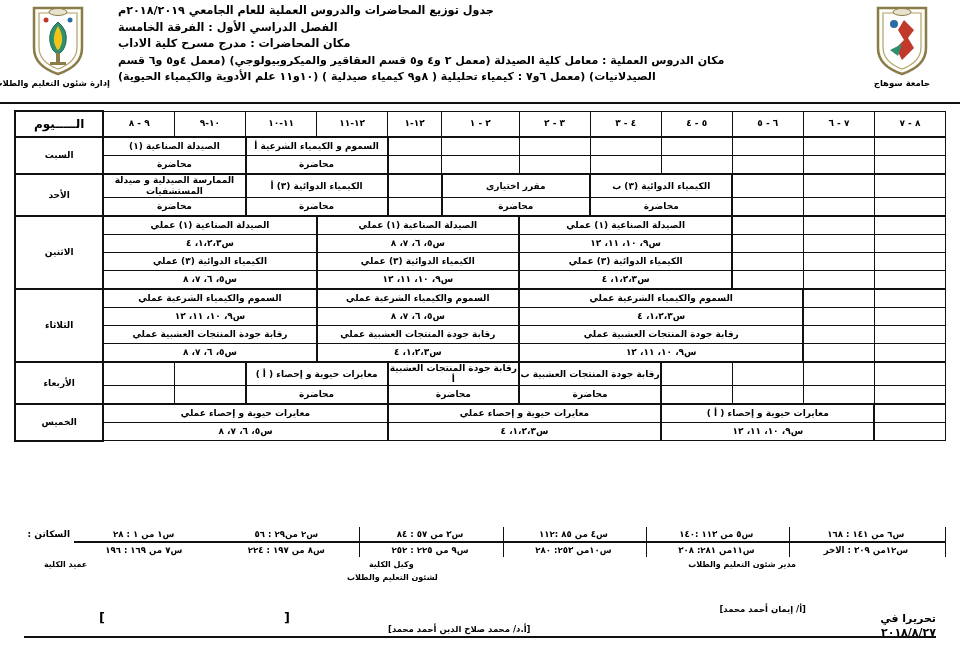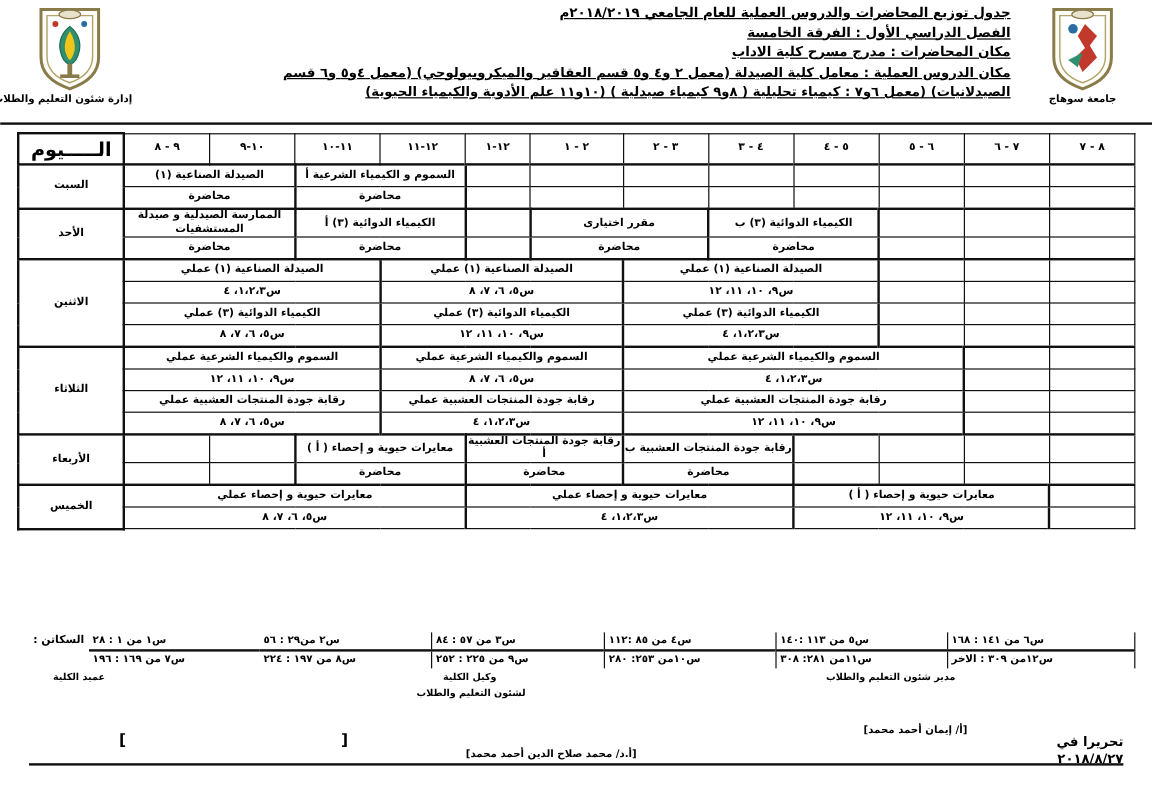--- a/index.html
+++ b/index.html
@@ -43,22 +43,21 @@
   .logo-cap{
     font-size:8.5px;
     font-weight:bold;
     margin-top:2px;
     white-space:nowrap;
   }
   .head-text{
     position:absolute;
     left:118px;right:118px;
     top:3px;
-    text-align:right;
-    text-decoration:underline;
+    text-align:left;
   }
   .head-line{
     font-size:11.2px;
     font-weight:bold;
     line-height:16.5px;
     white-space:nowrap;
   }
   .head-line.small{font-size:11px;}
 
   
@@ -82,21 +81,21 @@
   }
   .hdr td{
     height:24px;
     font-size:10px;
     font-weight:bold;
     border:2px solid #111;
     letter-spacing:.4px;
   }
   .hdr td.daycol{
     font-weight:bold;
-    font-size:16px;
+    font-size:12px;
   }
   .daycol{
     width:80px;
     font-weight:bold;
     font-size:11px;
     border:2px solid #111 !important;
   }
   tr.day-sep td{border-top:2px solid #111;}
   td.thick-b{border-bottom:2px solid #111;}
   .cell{
@@ -153,21 +152,21 @@
     flex:1;
   }
   table.sect-tbl td{
     border-right:1px solid #111;
     border-left:0;
     border-top:0;
     border-bottom:0;
     font-size:8.6px;
     font-weight:bold;
     padding:1px 6px 1px 3px;
-    text-align:left;
+    text-align:center;
     white-space:nowrap;
     line-height:12px;
   }
   table.sect-tbl tr.top td{border-bottom:2px solid #111;}
   table.sect-tbl td.last{border-right:0;}
 
   .signrow{
     position:relative;
     height:22px;
     margin-top:3px;

